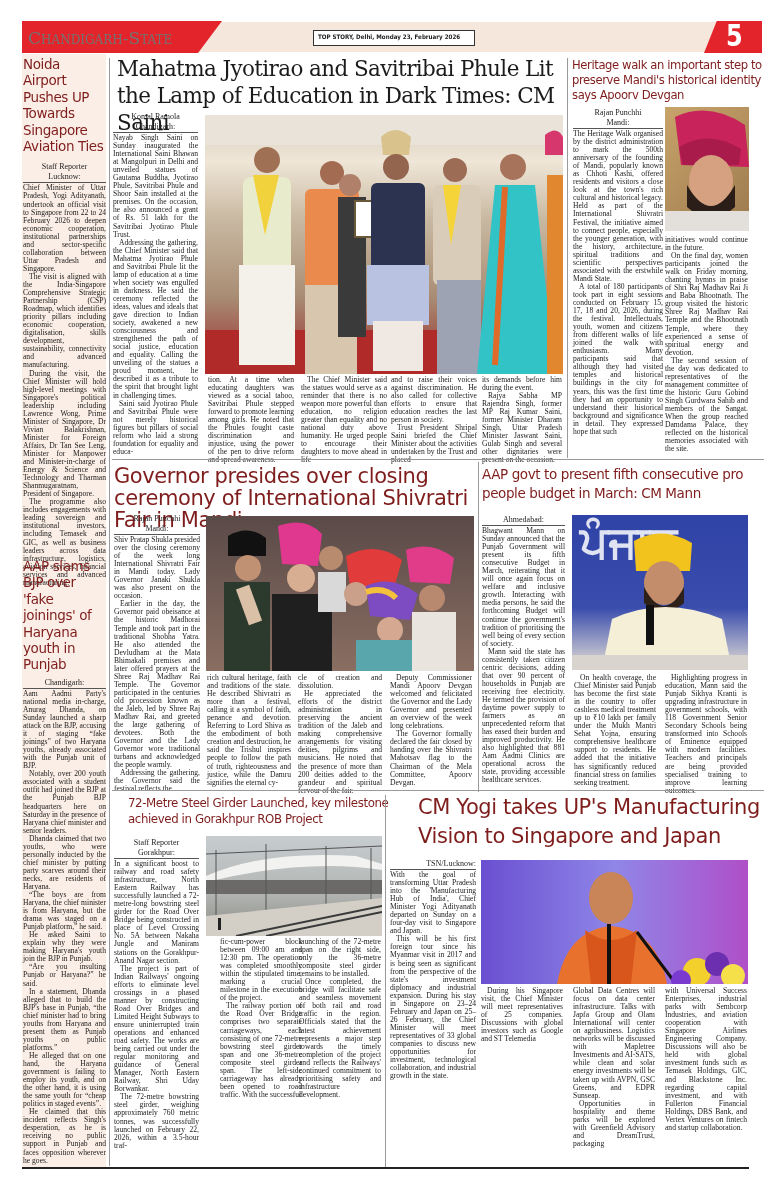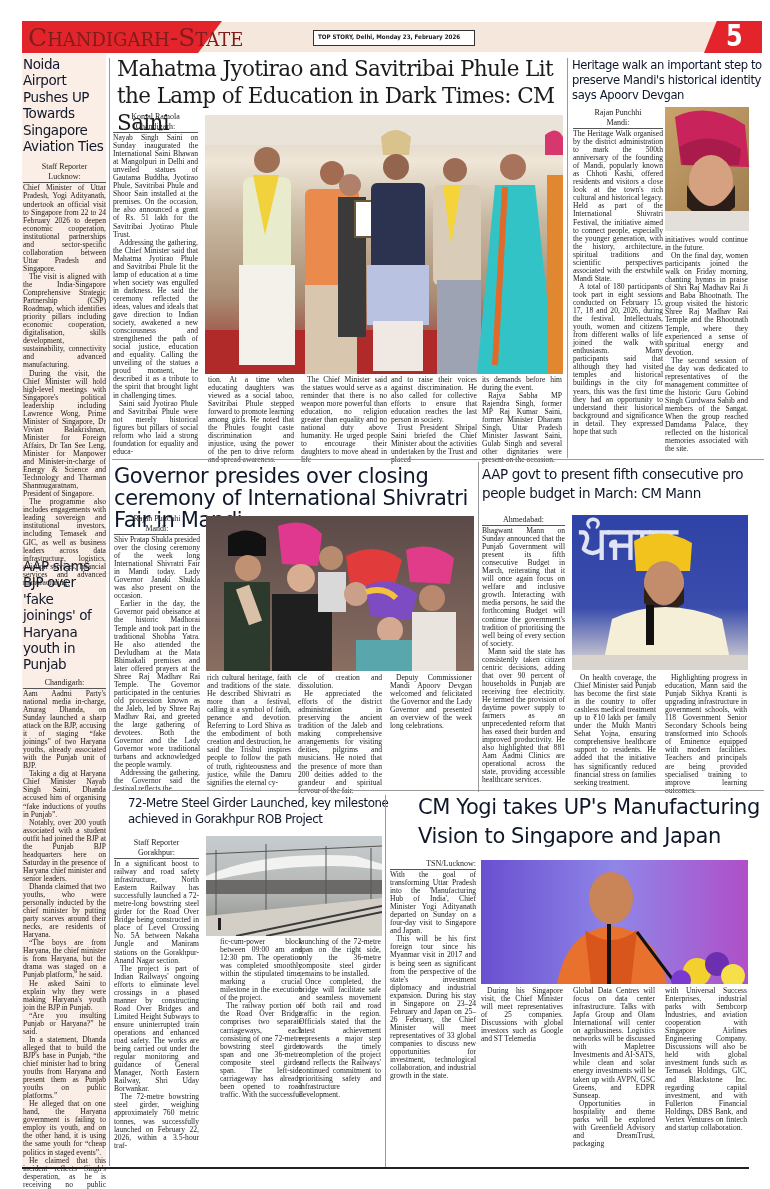--- a/index.html
+++ b/index.html
@@ -2,33 +2,33 @@
 <html><head>
 <meta charset="utf-8">
 <style>
 *{box-sizing:border-box;margin:0;padding:0}
 html,body{width:770px;height:1189px;background:#fff;overflow:hidden}
 body{position:relative;font-family:"DejaVu Serif",serif;color:#111}
 .abs{position:absolute}
 .body-text{font-family:"Liberation Serif",serif;font-size:7.6px;line-height:8.05px;text-align:justify;hyphens:auto;color:#1a1a1a}
 .body-text p{text-indent:6px}
 .body-text p.first{text-indent:0}
-.head{font-family:"DejaVu Sans",sans-serif;color:#0f172a;letter-spacing:-0.4px}
+.head{font-family:"DejaVu Sans",sans-serif;color:#7f1d1d;letter-spacing:-0.4px}
 .head-serif{font-family:"DejaVu Serif",serif;color:#1b1b1b;letter-spacing:-0.6px}
 .byline{font-family:"Liberation Serif",serif;font-size:8px;line-height:9px;text-align:center;border-bottom:0.8px solid #555;padding-bottom:1px;margin-bottom:1px;color:#222}
 .vrule{position:absolute;width:1px;background:#9a9a9a}
 .photo{position:absolute;overflow:hidden}
 .col{position:absolute}
 </style>
 </head>
 <body>
 
 <div class="abs" style="left:22px;top:22px;width:740px;height:30px;background:#f6e7dc;"></div>
 <div class="abs" style="left:22px;top:21px;width:200px;height:32px;background:#e3242b;clip-path:polygon(0 0,100% 0,88% 100%,0 100%);"></div>
-<div class="abs" style="left:28px;top:26px;font-family:'DejaVu Serif',serif;font-variant:small-caps;font-size:25px;color:#7f1d1d;letter-spacing:0px;line-height:24px;">Chandigarh-State</div>
+<div class="abs" style="left:28px;top:26px;font-family:'DejaVu Serif',serif;font-variant:small-caps;font-size:17px;color:#737373;letter-spacing:0px;line-height:24px;">Chandigarh-State</div>
 <div class="abs" style="left:313px;top:30px;width:162px;height:16px;border:1px solid #333;background:#fff;"></div>
 <div class="abs" style="left:318px;top:33px;font-family:'DejaVu Sans Condensed','DejaVu Sans',sans-serif;font-size:6.2px;font-weight:bold;color:#222;white-space:nowrap;">TOP STORY, Delhi, Monday 23, February 2026</div>
 <div class="abs" style="left:704px;top:21px;width:58px;height:32px;background:#e3242b;clip-path:polygon(22% 0,100% 0,100% 100%,0 100%);"></div>
 <div class="abs" style="left:726px;top:18px;font-family:'DejaVu Sans',sans-serif;font-weight:bold;font-size:30px;color:#fff;line-height:36px;transform:scaleX(0.8);transform-origin:left;">5</div>
 
 <div class="abs" style="left:22px;top:54px;width:84px;height:1115px;background:#fbeee6;"></div>
 <div class="vrule" style="left:109px;top:58px;height:1108px;"></div>
 
 <div class="col" style="left:23px;top:56px;width:83px;">
   <div class="head" style="font-size:13.5px;line-height:16.4px;margin-bottom:8px;">Noida Airport Pushes UP Towards Singapore Aviation Ties</div>
@@ -40,21 +40,20 @@
     <p>During the visit, the Chief Minister will hold high-level meetings with Singapore's political leadership including Lawrence Wong, Prime Minister of Singapore, Dr Vivian Balakrishnan, Minister for Foreign Affairs, Dr Tan See Leng, Minister for Manpower and Minister-in-charge of Energy &amp; Science and Technology and Tharman Shanmugaratnam, President of Singapore.</p>
     <p>The programme also includes engagements with leading sovereign and institutional investors, including Temasek and GIC, as well as business leaders across data infrastructure, logistics, aviation services, financial services and advanced manufacturing.</p>
   </div>
 </div>
 
 <div class="col" style="left:23px;top:558px;width:83px;">
   <div class="head" style="font-size:13.5px;line-height:16.4px;margin-bottom:5px;">AAP slams BJP over 'fake joinings' of Haryana youth in Punjab</div>
   <div class="byline">Chandigarh:</div>
   <div class="body-text">
     <p class="first">Aam Aadmi Party's national media in-charge, Anurag Dhanda, on Sunday launched a sharp attack on the BJP, accusing it of staging “fake joinings” of two Haryana youths, already associated with the Punjab unit of BJP.</p>
-    <p>Taking a dig at Haryana Chief Minister Nayab Singh Saini, Dhanda accused him of organising “fake inductions of youths in Punjab”.</p>
     <p>Notably, over 200 youth associated with a student outfit had joined the BJP at the Punjab BJP headquarters here on Saturday in the presence of Haryana chief minister and senior leaders.</p>
     <p>Dhanda claimed that two youths, who were personally inducted by the chief minister by putting party scarves around their necks, are residents of Haryana.</p>
     <p>“The boys are from Haryana, the chief minister is from Haryana, but the drama was staged on a Punjab platform,” he said.</p>
     <p>He asked Saini to explain why they were making Haryana's youth join the BJP in Punjab.</p>
     <p>“Are you insulting Punjab or Haryana?” he said.</p>
     <p>In a statement, Dhanda alleged that to build the BJP's base in Punjab, “the chief minister had to bring youths from Haryana and present them as Punjab youths on public platforms.”</p>
     <p>He alleged that on one hand, the Haryana government is failing to employ its youth, and on the other hand, it is using the same youth for “cheap politics in staged events”.</p>
     <p>He claimed that this incident reflects Singh's desperation, as he is receiving no public support in Punjab and faces opposition wherever he goes.</p>
   </div>
 </div>
@@ -203,20 +202,21 @@
 </div>
 <div class="col body-text" style="left:207px;top:674px;width:84px;">
   <p class="first">rich cultural heritage, faith and traditions of the state. He described Shivratri as more than a festival, calling it a symbol of faith, penance and devotion. Referring to Lord Shiva as the embodiment of both creation and destruction, he said the Trishul inspires people to follow the path of truth, righteousness and justice, while the Damru signifies the eternal cy-</p>
 </div>
 <div class="col body-text" style="left:298px;top:674px;width:84px;">
   <p class="first">cle of creation and dissolution.</p>
   <p>He appreciated the efforts of the district administration in preserving the ancient tradition of the Jaleb and making comprehensive arrangements for visiting deities, pilgrims and musicians. He noted that the presence of more than 200 deities added to the grandeur and spiritual fervour of the fair.</p>
 </div>
 <div class="col body-text" style="left:390px;top:674px;width:82px;">
   <p>Deputy Commissioner Mandi Apoorv Devgan welcomed and felicitated the Governor and the Lady Governor and presented an overview of the week long celebrations.</p>
+  <p>The Governor formally declared the fair closed by handing over the Shivratri Mahotsav flag to the Chairman of the Mela Committee, Apoorv Devgan.</p>
 </div>
 
 <div class="vrule" style="left:478px;top:462px;height:330px;"></div>
 
 <div class="abs head" style="left:482px;top:465px;width:285px;font-size:13.5px;line-height:19px;">AAP govt to present fifth consecutive pro people budget in March: CM Mann</div>
 <div class="col" style="left:482px;top:515px;width:83px;">
   <div class="byline">Ahmedabad:</div>
   <div class="body-text">
     <p class="first">Bhagwant Mann on Sunday announced that the Punjab Government will present its fifth consecutive Budget in March, reiterating that it will once again focus on welfare and inclusive growth. Interacting with media persons, he said the forthcoming Budget will continue the government's tradition of prioritising the well being of every section of society.</p>
     <p>Mann said the state has consistently taken citizen centric decisions, adding that over 90 percent of households in Punjab are receiving free electricity. He termed the provision of daytime power supply to farmers as an unprecedented reform that has eased their burden and improved productivity. He also highlighted that 881 Aam Aadmi Clinics are operational across the state, providing accessible healthcare services.</p>

